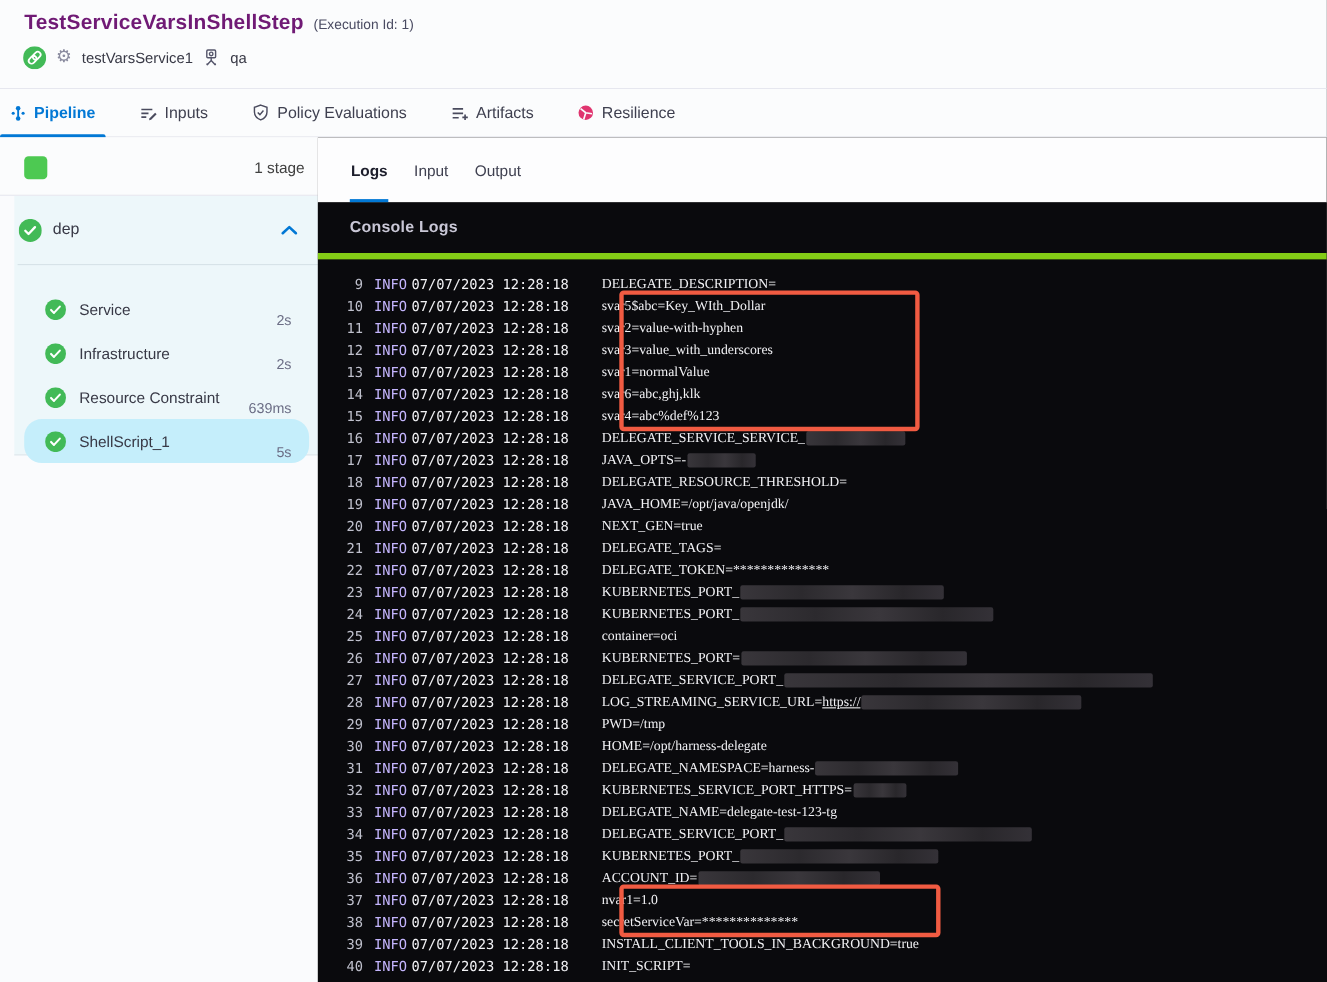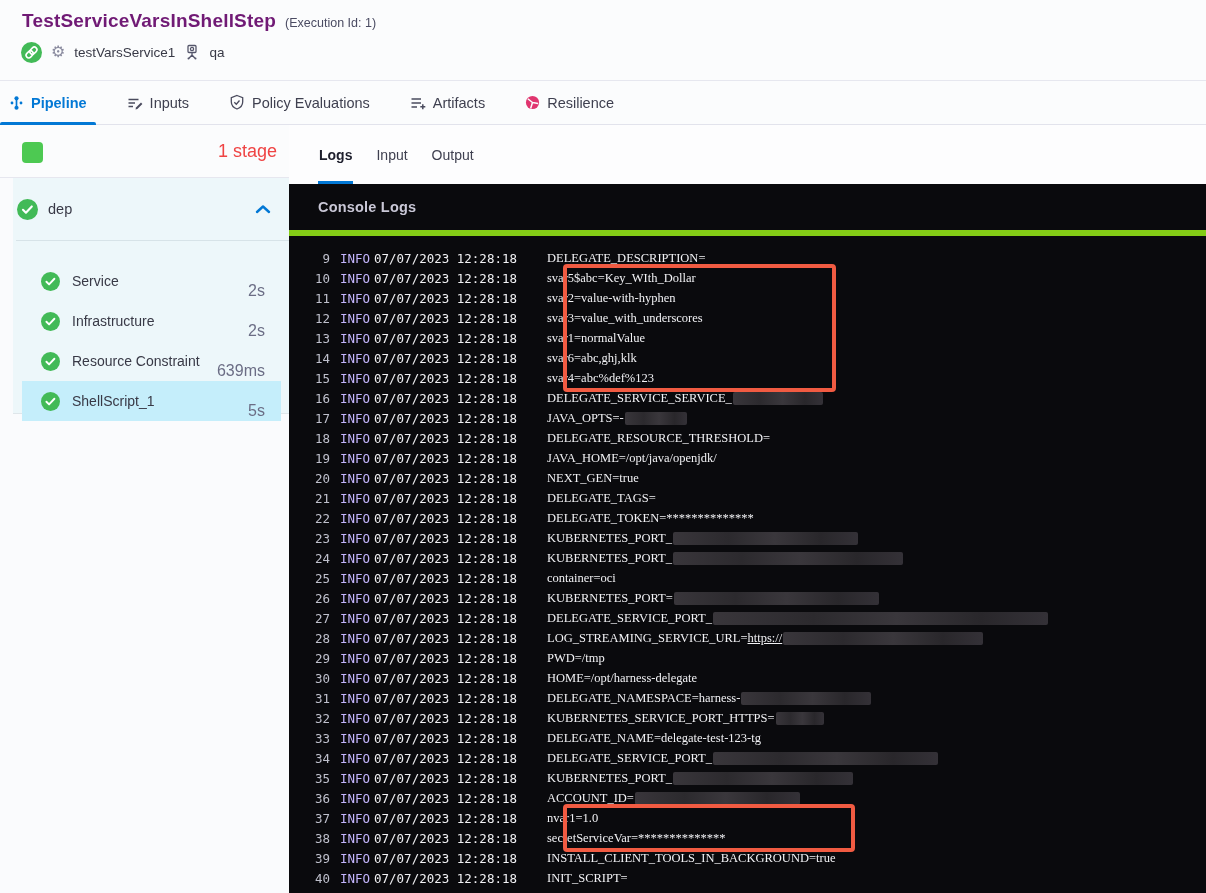--- a/index.html
+++ b/index.html
@@ -20,29 +20,29 @@
   .tab-bar { position:absolute; top:81px; left:0; width:1206px; height:44px; background:#fbfcfd; border-bottom:1px solid #e2e3ec; display:flex; align-items:stretch; }
   .mod-tab { display:flex; align-items:center; gap:7px; padding:0 9px; margin-right:22px; font-size:14.5px; color:#3f4050; position:relative; cursor:pointer; }
   .mod-tab .tab-label { white-space:nowrap; }
   .mod-tab.active { color:#0278d5; font-weight:bold; }
   .mod-tab.active::after { content:""; position:absolute; left:0; right:0; bottom:-1px; height:3px; background:#0278d5; border-radius:2px 2px 0 0; }
 
   
   .sidebar { position:absolute; top:125px; left:0; width:289px; bottom:0; background:#fafbfd; }
   .stage-summary { height:53px; border-bottom:1px solid #e6e7ef; position:relative; background:#fbfcfd; }
   .stage-status-square { position:absolute; left:22px; top:17px; width:21px; height:21px; border-radius:4px; background:#4dc952; }
-  .stage-count { position:absolute; right:12px; top:0; height:53px; display:flex; align-items:center; font-size:18px; color:#ef4444; }
+  .stage-count { position:absolute; right:12px; top:0; height:53px; display:flex; align-items:center; font-size:14px; color:#404040; }
   .stage-panel { margin-left:13px; height:236px; background:#edf7fa; border-bottom:1px solid #dfe6ea; }
   .stage-row { height:62px; display:flex; align-items:center; padding:0 18px 0 4px; cursor:pointer; }
   .stage-row .stage-name { margin-left:10px; font-size:14.5px; color:#383946; flex:1; }
   .step-list { border-top:1px solid #d7e3e8; margin-left:3px; padding-top:20px; }
   .step-row { height:40px; display:flex; align-items:center; padding:0 24px 0 25px; cursor:pointer; }
-  .step-row.selected { background:#c5eefb; border-radius:0; margin:0 8px 0 6px; padding:0 16px 0 19px; }
+  .step-row.selected { background:#c5eefb; border-radius:16px; margin:0 8px 0 6px; padding:0 16px 0 19px; }
   .step-row .step-name { margin-left:12px; font-size:14px; color:#383946; flex:1; }
-  .step-row .step-duration { font-size:16px; color:#6b6d85;margin-top:19px; }
+  .step-row .step-duration { font-size:13px; color:#6b6d85;margin-top:19px; }
 
   
   .log-panel { position:absolute; left:289px; top:125px; width:917px; bottom:0; background:#0a0a0d; }
   .log-tabs { position:absolute; top:0; left:0; right:0; height:59px; background:#fdfdfe; display:flex; align-items:center; padding-left:29px; gap:22px; }
   .log-tab { font-size:14px; color:#3f4050; height:59px; display:flex; align-items:center; position:relative; cursor:pointer; padding:0 1px; }
   .log-tab.active { font-weight:bold; color:#1d1e2c; }
   .log-tab.active::after { content:""; position:absolute; left:0; right:0; bottom:0; height:3px; background:#0278d5; }
   .console-header { position:absolute; top:59px; left:0; right:0; height:52px; background:#0a0a0d; border-bottom:6px solid #84cc16; display:flex; align-items:center; padding-left:29px; }
   .console-header-title { font-size:14.5px; font-weight:bold; color:#c9c7d6; letter-spacing:.2px; }
   .log-area { position:absolute; top:111px; left:0; right:0; bottom:0; background:#0a0a0d; padding:12px 0 0 17px; overflow:hidden; }

